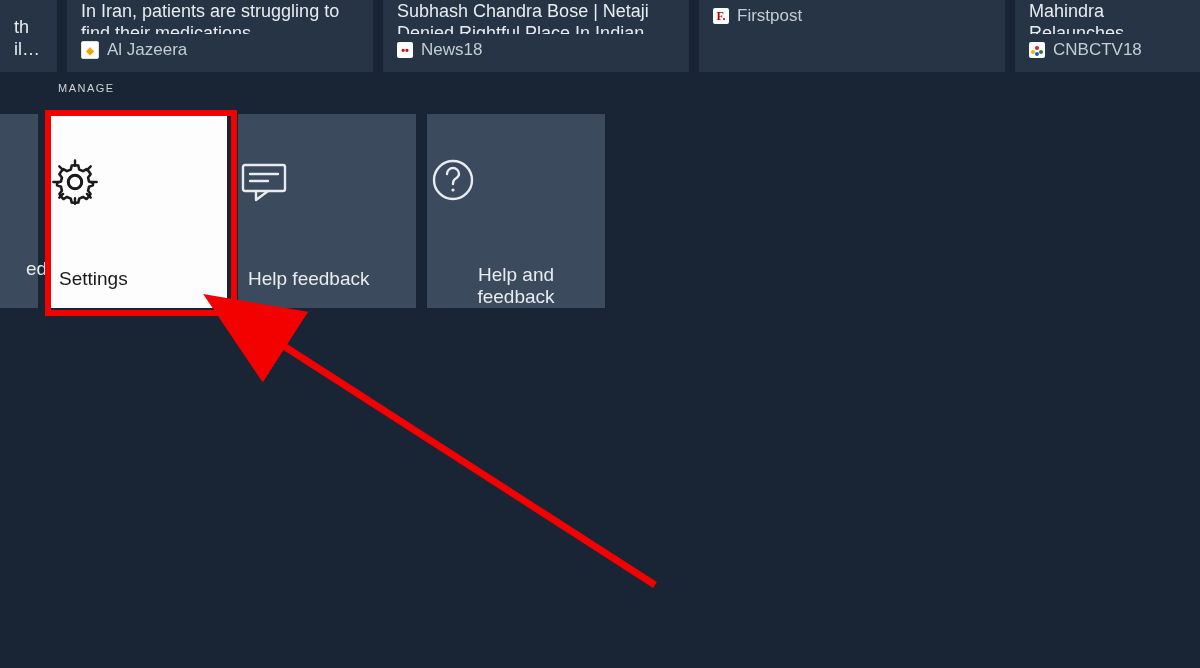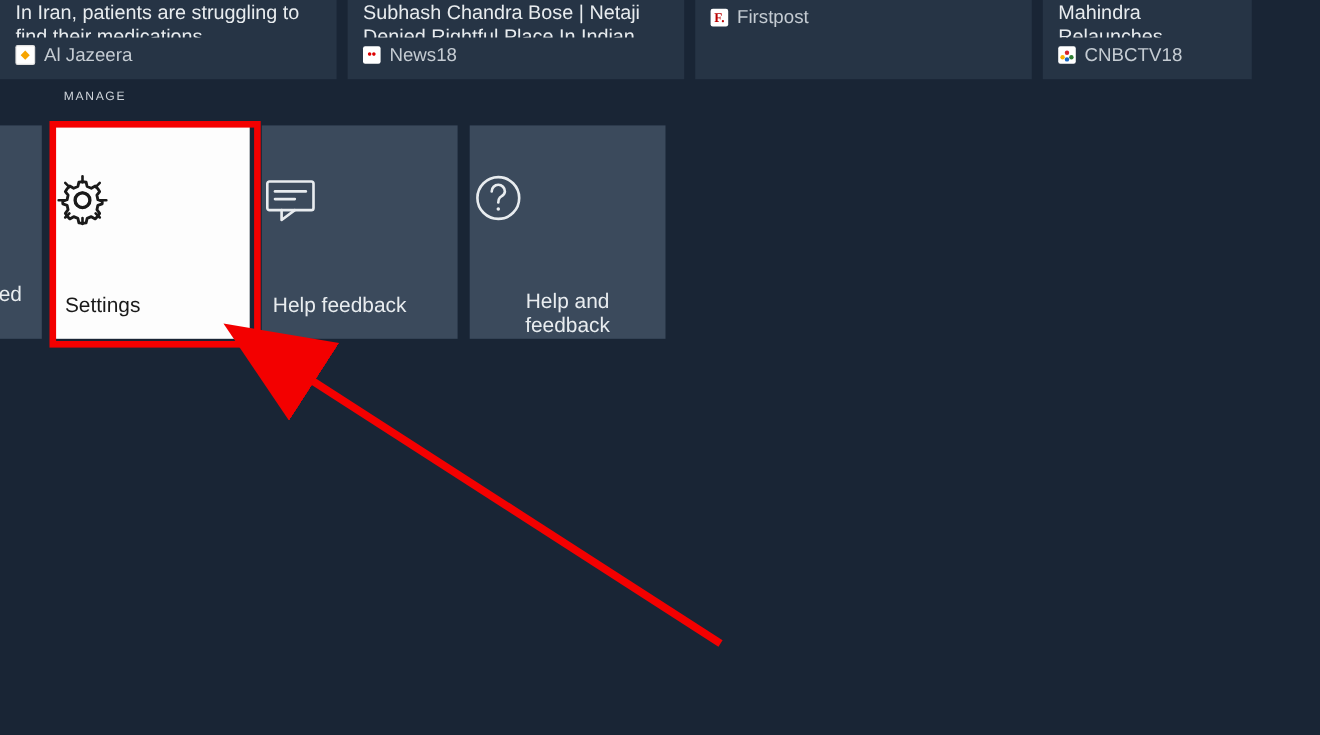--- a/index.html
+++ b/index.html
@@ -95,21 +95,20 @@
     align-items: flex-start;
     justify-content: flex-start;
     padding-top: 42px;
     box-sizing: border-box;
     color: #e8ecef;
   }
   .tile.partial {
     width: 38px;
     padding-top: 0;
     justify-content: flex-end;
-    align-items: flex-end;
     padding-right: 8px;
     padding-bottom: 28px;
     padding-left: 16px;
   }
   .tile .icon {
     width: 52px;
     height: 52px;
     display: flex;
     align-items: center;
     justify-content: center;
@@ -145,20 +144,26 @@
     top: 300px;
     overflow: visible;
     pointer-events: none;
   }
 </style>
 </head>
 <body>
 
 <div class="news-row">
 
+  <div class="news-card first">
+    <div class="news-title">
+      <span>th</span><br>
+      <span>il…</span>
+    </div>
+  </div>
 
   <div class="news-card normal">
     <div class="news-title">In Iran, patients are struggling to find their medications</div>
     <div class="news-source-row">
       <span class="src-icon src-aj">◆</span>
       <span>Al Jazeera</span>
     </div>
   </div>
 
   <div class="news-card normal">

